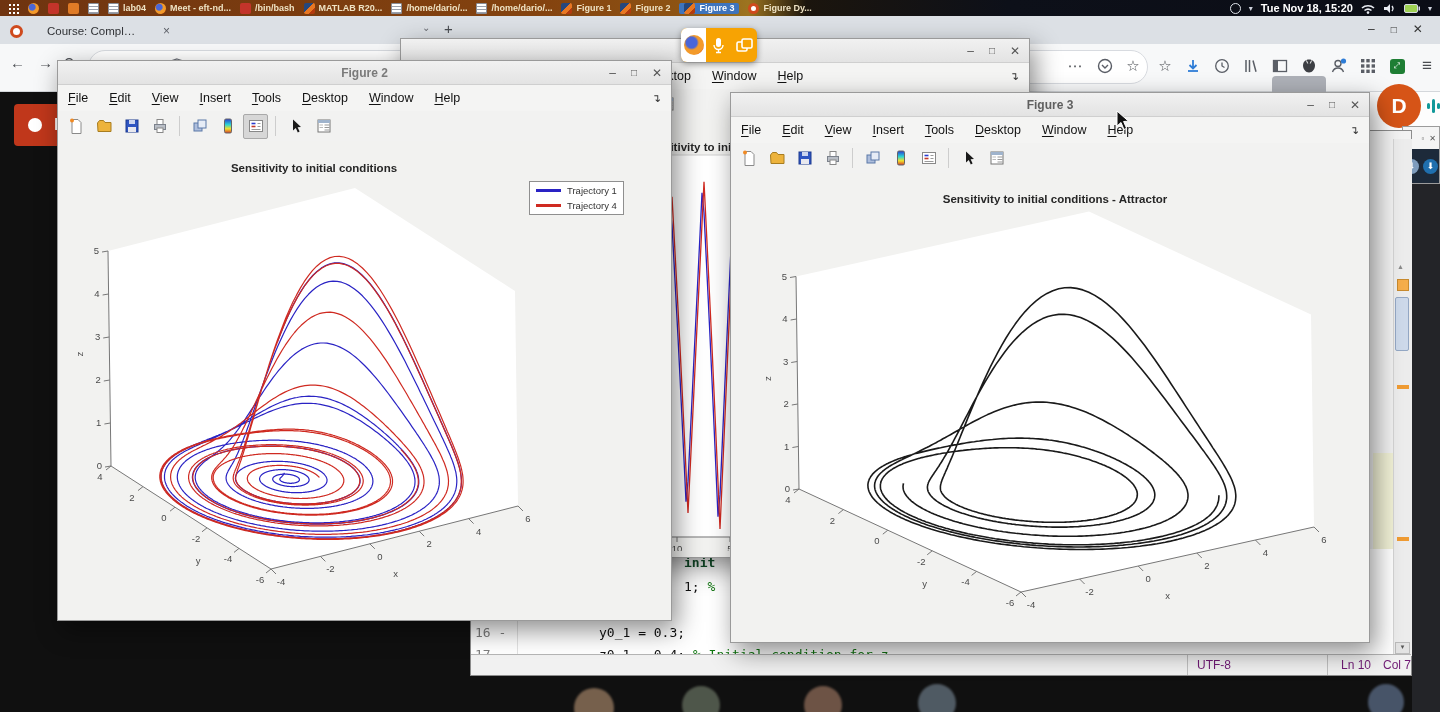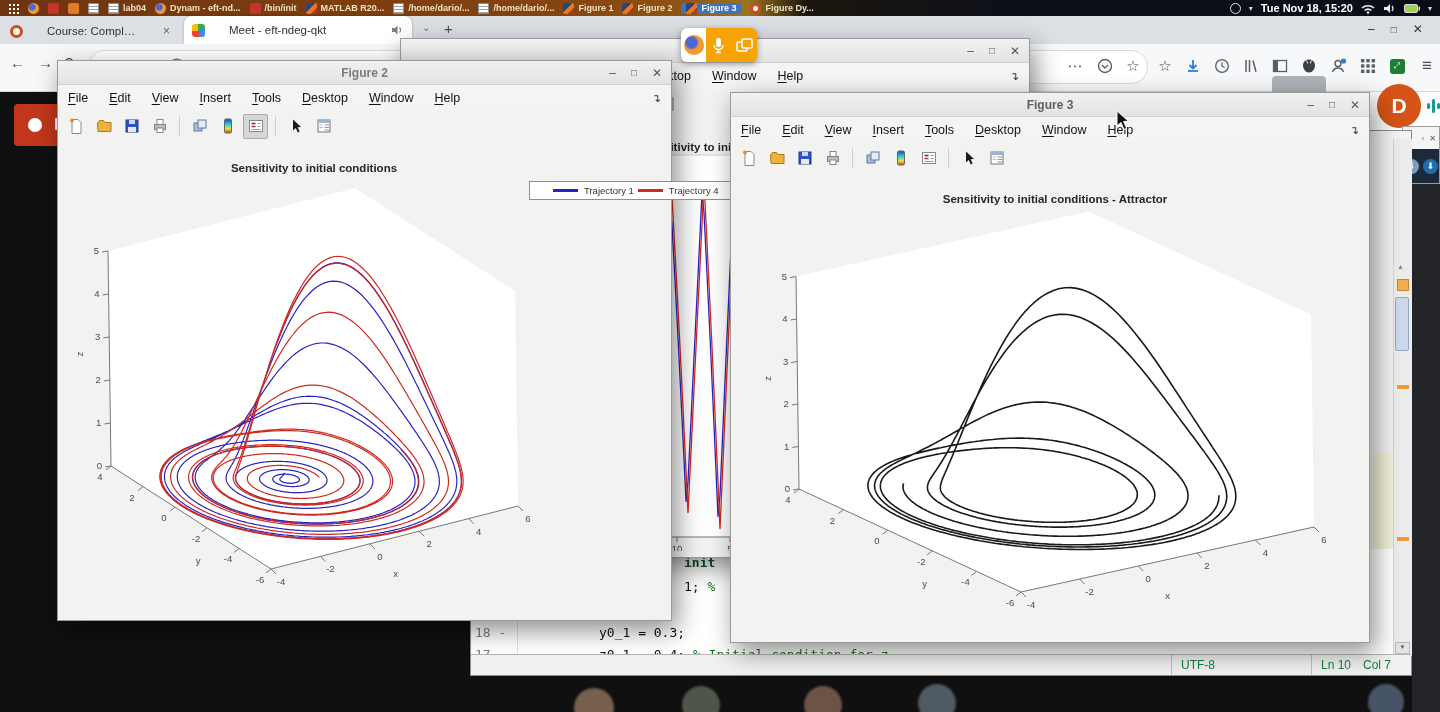--- a/index.html
+++ b/index.html
@@ -61,38 +61,38 @@
   #recdot{width:14px;height:14px;border-radius:50%;background:#fff;}
   #reclabel{color:#fff;font-weight:bold;font-size:17px;letter-spacing:1px;}
   
   #editor{left:470px;top:130px;width:942px;height:546px;background:#f2f2f2;border:1px solid #8c8c8c;box-sizing:border-box;z-index:3;}
   #codearea{position:absolute;left:0;top:418px;width:922px;height:107px;background:#fff;font-family:"DejaVu Sans Mono",monospace;font-size:13px;color:#111;}
   .gutline{position:absolute;left:4px;width:40px;color:#7d7d7d;}
   .codeln{position:absolute;white-space:pre;}
   .cgreen{color:#117711;}
   .cinit{color:#14532d;font-weight:bold;}
   #gutborder{position:absolute;left:46px;top:0;bottom:0;width:1px;background:#e2e2e2;}
-  #statusbar{position:absolute;left:0;bottom:0;width:100%;height:21px;background:#f1f1f1;border-top:1px solid #b5b5b5;display:flex;align-items:center;font-size:12px;color:#15803d;box-sizing:border-box;}
+  #statusbar{position:absolute;left:0;bottom:0;width:100%;height:21px;background:#f1f1f1;border-top:1px solid #b5b5b5;display:flex;align-items:center;font-size:12px;color:#701a75;box-sizing:border-box;}
   .scell{border-left:1px solid #c0c0c0;height:100%;display:flex;align-items:center;padding-left:9px;box-sizing:border-box;}
   #scroller{position:absolute;left:922px;top:8px;width:19px;height:517px;background:#ececec;border-left:1px solid #d5d5d5;box-sizing:border-box;}
   #yellowsec{position:absolute;left:902px;top:322px;width:20px;height:108px;background:#f1f1d6;}
   
   .mwin{position:absolute;background:#f0f0ee;border:1px solid #9a9a9a;box-sizing:border-box;box-shadow:5px 9px 24px rgba(0,0,0,.45);}
   .mtitle{height:24px;background:linear-gradient(#f1f1f1,#e3e3e3);border-bottom:1px solid #cfcfcf;display:flex;align-items:center;justify-content:center;
     font-size:12px;font-weight:bold;color:#7a7a7a;position:relative;box-sizing:border-box;}
   .mctrl{position:absolute;right:9px;top:0;height:100%;display:flex;gap:15px;align-items:center;color:#555;font-size:12px;font-weight:normal;}
   .mmenu{height:26px;display:flex;align-items:center;padding:0 10px;font-size:12.5px;color:#111;background:#f4f4f3;position:relative;}
   .mmenu .mi{margin-right:21px;}
   .dockarrow{position:absolute;right:10px;color:#333;font-size:11px;}
   .mtools{height:30px;background:#f2f2f1;border-bottom:1px solid #d8d8d8;display:flex;align-items:center;padding:0 5px;gap:3px;}
   .tbtn{width:23px;height:23px;display:flex;align-items:center;justify-content:center;border:1px solid transparent;border-radius:2px;}
   .tbtn.pressed{background:#d7d7d7;border:1px solid #a9a9a9;}
   .tsep{width:1px;height:20px;background:#cdcdcd;margin:0 4px;}
   .plotarea{position:absolute;left:0;right:0;bottom:0;background:#f2f2f0;}
-  .legendbox{position:absolute;background:#fff;border:1px solid #8f8f8f;padding:3px 23px;display:flex;flex-direction:row;gap:4px;z-index:2;}
+  .legendbox{position:absolute;background:#fff;border:1px solid #8f8f8f;padding:3px 6px;display:flex;flex-direction:column;gap:4px;z-index:2;}
   .legrow{display:flex;align-items:center;gap:6px;}
   .legswatch{width:25px;height:3px;}
   .leglabel{font-size:9.5px;color:#333;white-space:nowrap;}
   #fig1title{font-size:11.5px;font-weight:bold;color:#262626;text-align:center;}
   #meetwidget{left:681px;top:28px;width:76px;height:34px;background:#f7a303;border-radius:6px;display:flex;align-items:center;z-index:7;box-shadow:0 2px 6px rgba(0,0,0,.4);overflow:hidden;}
   .mwcell{width:25.3px;height:34px;display:flex;align-items:center;justify-content:center;}
   .mwcell.white{background:#fff;}
   .ffbig{width:20px;height:20px;border-radius:50%;background:radial-gradient(circle at 38% 38%,#4a66d8 0 30%,#f39a2a 42% 70%,#e4650e 75%);}
   #cursor{z-index:50;}
   u{text-underline-offset:2px;}
@@ -129,26 +129,26 @@
 
       </span>
 
       <span class="titem">
         <span class="ticn ti-editor"></span>
         <span class="tlab">lab04</span>
       </span>
 
       <span class="titem">
         <span class="ticn ti-firefox"></span>
-        <span class="tlab">Dynam - eft-nd...</span>
+        <span class="tlab">Meet - eft-nd...</span>
       </span>
 
       <span class="titem">
         <span class="ticn ti-terminal-red"></span>
-        <span class="tlab">/bin/init</span>
+        <span class="tlab">/bin/bash</span>
       </span>
 
       <span class="titem">
         <span class="ticn ti-matlab"></span>
         <span class="tlab">MATLAB R20...</span>
       </span>
 
       <span class="titem">
         <span class="ticn ti-editor"></span>
         <span class="tlab">/home/dario/...</span>
@@ -197,28 +197,20 @@
         <rect x="14.5" y="2.5" width="1.5" height="4" fill="#d7dbe4"></rect>
       </svg>
     <span class="traycaret">▾</span>
   </div>
 
   <div id="tabstrip" class="abs"></div>
   <div id="tab1" class="btab abs">
     <span class="moodledot"></span>
     <span class="btab-label">Course: Complex Dynam</span>
     <span class="tabx">×</span>
-  </div>
-  <div id="tab2" class="btab abs">
-    <span class="meeticon"></span>
-    <span class="btab-label">Meet - eft-ndeg-qkt</span>
-    <svg width="13" height="12">
-        <polygon points="1,4 4,4 6.5,1.5 6.5,10.5 4,8 1,8" fill="#7c8086"></polygon>
-        <path d="M8.5 3.5a3.5 3.5 0 0 1 0 5" stroke="#7c8086" stroke-width="1.2" fill="none"></path>
-      </svg>
   </div>
   <div id="tabchev" class="abs">⌄</div>
   <div id="newtab" class="abs">+</div>
   <div id="winctrl" class="abs">
     <span>–</span>
     <span style="font-size:10px;">□</span>
     <span>✕</span>
   </div>
 
   <div id="toolbar" class="abs"></div>
@@ -322,37 +314,37 @@
     <span id="recdot"></span>
     <span id="reclabel">REC</span>
   </div>
 
   <div id="editor" class="abs" able="false">
     <div id="yellowsec"></div>
     <div id="codearea">
       <div id="gutborder"></div>
       <div class="codeln cinit" style="left:213px;top:6px;">init</div>
       <div class="codeln" style="left:213px;top:30px;"><span>1; </span><span class="cgreen">%</span></div>
-      <div class="gutline" style="top:76px;">18 -</div>
+      <div class="gutline" style="top:76px;">16 -</div>
       <div class="codeln" style="left:128px;top:76px;">y0_1 = 0.3;</div>
       <div class="gutline" style="top:98px;">17 -</div>
       <div class="codeln" style="left:128px;top:98px;"><span>z0_1 = 0.4; </span><span class="cgreen">% Initial condition for z</span></div>
     </div>
     <div id="scroller">
       <div style="position:absolute;left:3px;top:124px;color:#8a8a8a;font-size:7px;">▲</div>
       <div style="position:absolute;left:3px;top:140px;width:12px;height:12px;background:#f5ad4a;border:1px solid #c88a2e;box-sizing:border-box;"></div>
       <div style="position:absolute;left:1px;top:158px;width:14px;height:54px;background:#cdd9ea;border:1px solid #93a7c4;border-radius:2px;box-sizing:border-box;"></div>
       <div style="position:absolute;left:3px;top:246px;width:12px;height:4px;background:#ef9b33;"></div>
       <div style="position:absolute;left:3px;top:398px;width:12px;height:4px;background:#ef9b33;"></div>
       <div style="position:absolute;left:1px;top:503px;width:15px;height:12px;background:#e3e3e3;border:1px solid #bbb;box-sizing:border-box;text-align:center;font-size:7px;color:#555;">▾</div>
     </div>
     <div id="statusbar">
       <div style="flex:1;height:100%;"></div>
       <div class="scell" style="width:140px;">UTF-8</div>
-      <div class="scell" style="width:100px;gap:12px;">
+      <div class="scell" style="width:84px;gap:12px;justify-content:flex-end;">
         <span>Ln 10</span>
           <span>Col 7</span>
       </div>
     </div>
   </div>
 
   <div class="mwin" style="left:400px;top:38px;width:630px;height:520px;z-index:4;">
     <div class="mtitle">
       <span style="color:#9a9a9a;">Figure 1</span>
       <span class="mctrl">

